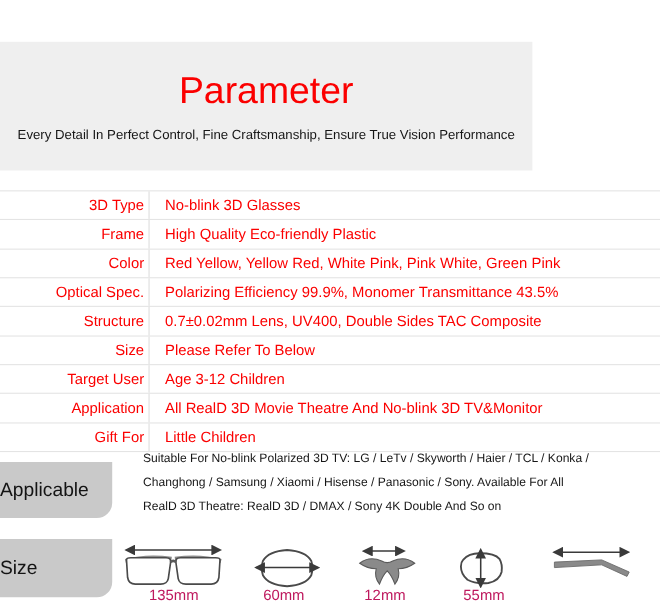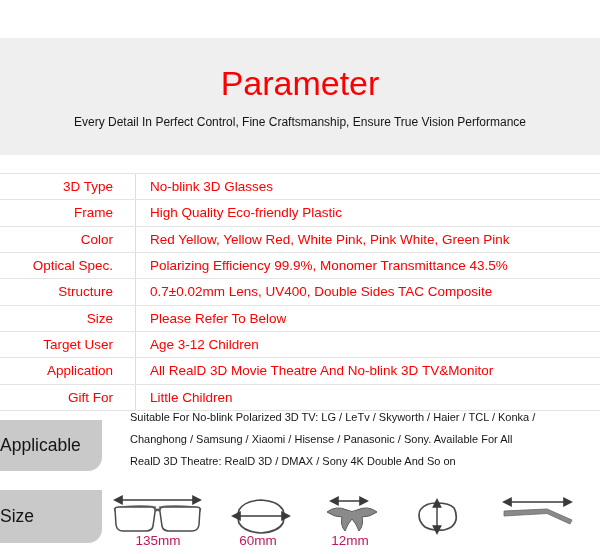--- a/index.html
+++ b/index.html
@@ -1,27 +1,27 @@
 <!DOCTYPE html>
 <html><head>
 <meta charset="utf-8">
 <style>
   html,body{margin:0;padding:0;background:#ffffff;}
   .page{
     position:relative;width:600px;height:554px;background:#ffffff;
     font-family:"Liberation Sans","DejaVu Sans",sans-serif;overflow:hidden;
   }
   
-  .header{position:absolute;top:38px;left:0;width:600px;height:117px;background:#efefef;}
+  .header{position:absolute;top:38px;left:0;width:484px;height:117px;background:#efefef;}
   .title{margin:0;padding-top:26px;text-align:center;font-size:34px;font-weight:400;color:#fb0000;line-height:38px;}
   .subtitle{margin:16px;margin-top:13px;text-align:center;font-size:12px;color:#161616;}
   
   .spec-table{position:absolute;top:173px;left:0;width:600px;border-top:1px solid #e4e4e4;}
   .spec-row{display:flex;height:26.33px;box-sizing:border-box;border-bottom:1px solid #e4e4e4;align-items:stretch;color:#fb0000;font-size:13.5px;}
-  .spec-label{width:136px;box-sizing:border-box;border-right:1px solid #dedede;display:flex;align-items:center;justify-content:flex-end;padding-right:22px;}
+  .spec-label{width:136px;box-sizing:border-box;border-right:1px solid #dedede;display:flex;align-items:center;justify-content:flex-end;padding-right:4px;}
   .spec-value{flex:1;display:flex;align-items:center;padding-left:14px;white-space:nowrap;}
   
   .tab-box{position:absolute;left:0;width:102px;background:#c9c9c9;border-radius:0 0 14px 0;
     display:flex;align-items:center;box-sizing:border-box;color:#141414;font-size:17.5px;}
   .applicable-box{top:420px;height:51px;}
   .size-box{top:490px;height:53px;}
   .applicable-text{position:absolute;left:130px;top:406px;width:460px;font-size:11px;line-height:22px;color:#161616;}
   .applicable-text div{white-space:nowrap;}
   
   .diagrams{position:absolute;left:0;top:490px;width:600px;height:64px;}
@@ -123,14 +123,15 @@
 
     <g>
       <line x1="504" y1="502" x2="571" y2="502" stroke="#3a3a3a" stroke-width="1.4" marker-start="url(#ah)" marker-end="url(#ah)"></line>
       <path d="M504,511 L547,509 L572,520 L570,524 L547,513.5 L504,516 Z" fill="#8a8a8a" stroke="#6a6a6a" stroke-width="0.8"></path>
     </g>
   </svg>
 
   <div class="mm-label mm-1">135mm</div>
   <div class="mm-label mm-2">60mm</div>
   <div class="mm-label mm-3">12mm</div>
+  <div class="mm-label mm-4">55mm</div>
 
 </div>
 
 </body></html>

